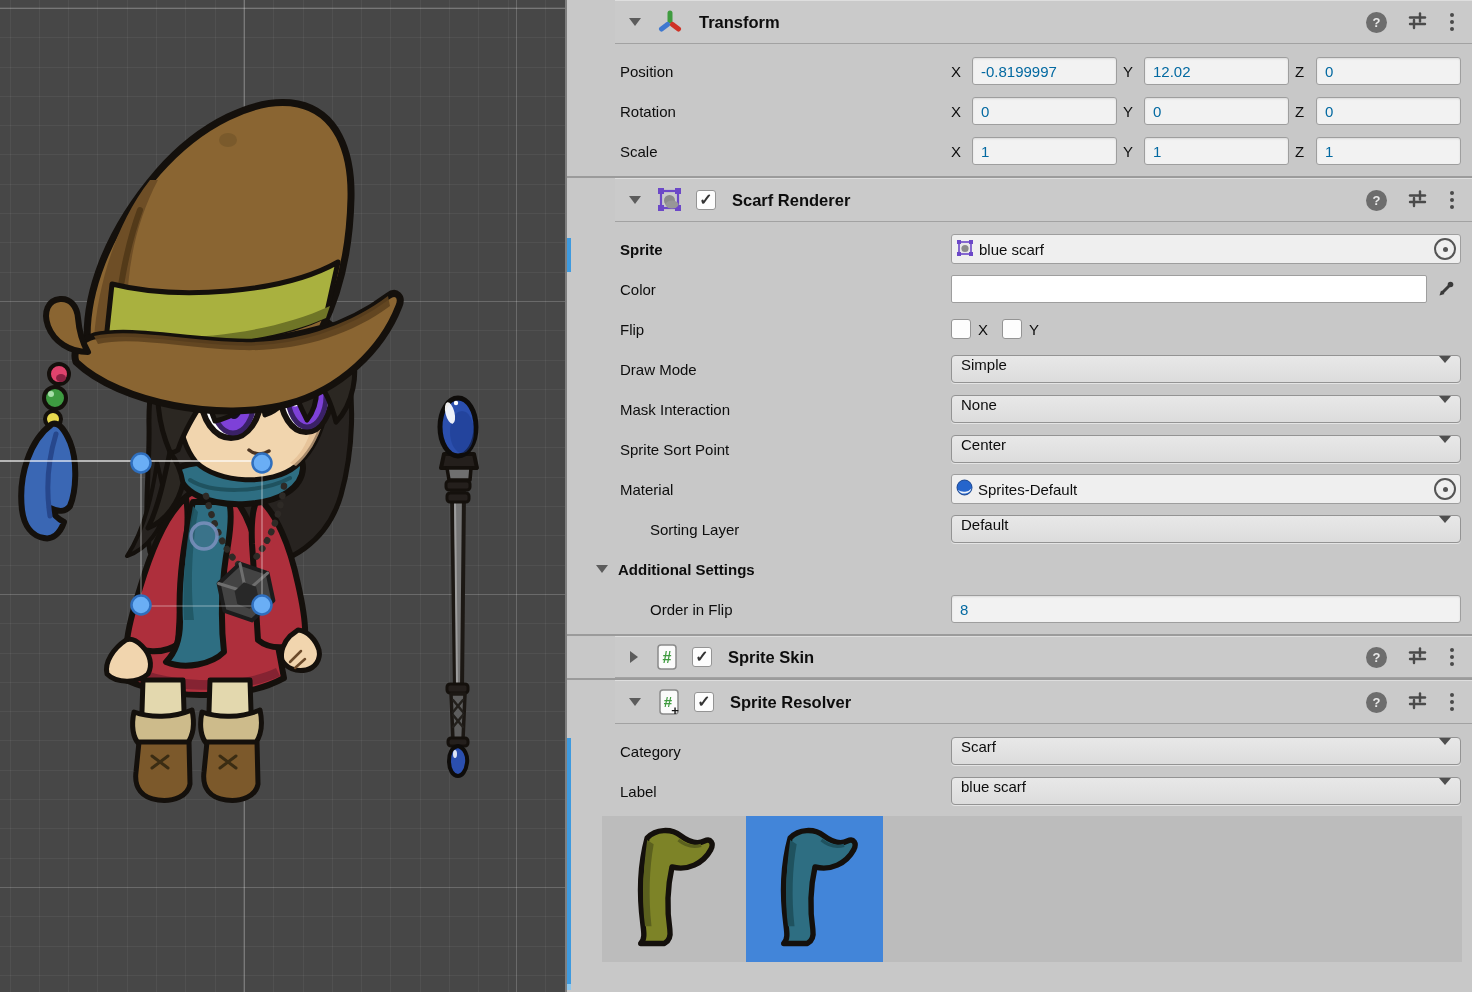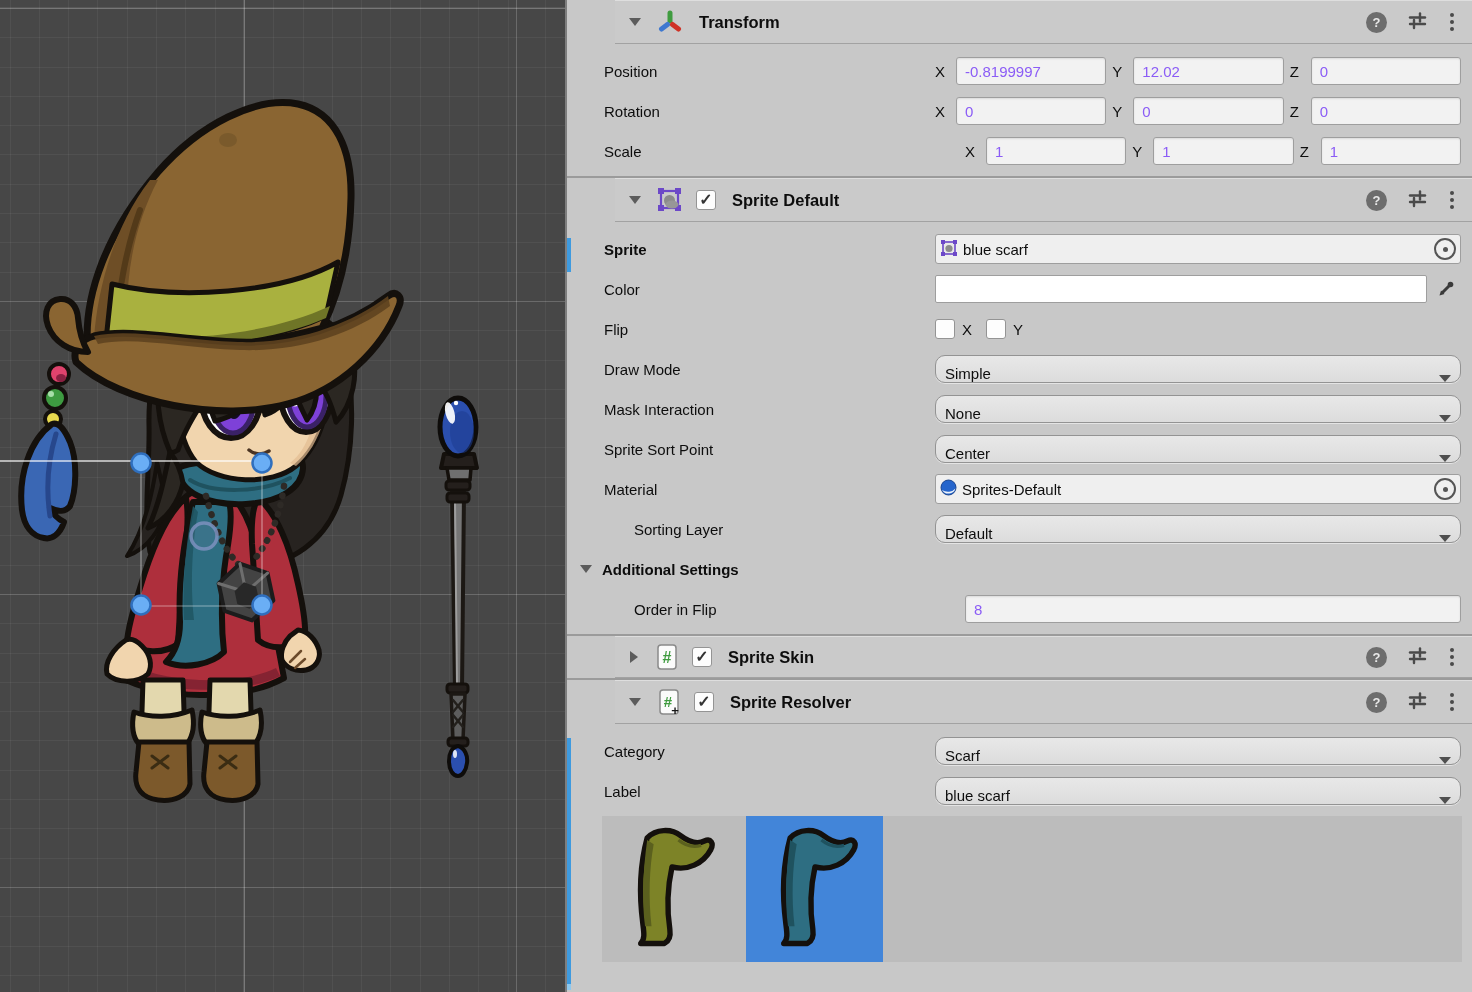--- a/index.html
+++ b/index.html
@@ -32,35 +32,35 @@
   .chead .cb{margin-left:13px;}
   .ctitle{font-weight:bold;font-size:16.5px;margin-left:16px;}
   .hicons{margin-left:auto;display:flex;align-items:center;gap:20px;margin-right:16px;}
   .helpq{width:21px;height:21px;border-radius:50%;background:#6d6d6d;color:#e9e9e9;
     font-weight:bold;font-size:13px;display:flex;align-items:center;justify-content:center;}
   .kebab{display:flex;flex-direction:column;gap:3px;padding:2px;}
   .kebab i{width:4px;height:4px;border-radius:50%;background:#4a4a4a;}
   .sep{height:2px;background:#9b9b9b;}
 
   .rows{padding-top:12px;padding-bottom:10px;}
-  .row{display:flex;align-items:center;height:30px;margin-bottom:10px;}
-  .row:last-child{margin-bottom:0;gap:30px;}
+  .row{display:flex;align-items:center;height:30px;margin-bottom:10px;padding-left:16px;}
+  .row:last-child{margin-bottom:0;}
   .lbl{box-sizing:border-box;width:368px;padding-left:37px;white-space:nowrap;}
   .lbl.indent{padding-left:67px;}
   .lbl.bold{font-weight:bold;}
   .ctl{flex:1;margin-right:11px;display:flex;align-items:center;min-width:0;}
 
   .tfield{box-sizing:border-box;height:28px;background:#f2f2f2;border:1px solid #9e9e9e;
-    border-radius:3px;padding:0 8px;font-size:15px;color:#8b5cf6;
+    border-radius:3px;padding:0 8px;font-size:15px;color:#0369a1;
     font-family:"Liberation Sans",sans-serif;box-shadow:inset 0 1px 2px rgba(0,0,0,.10);
     width:100%;min-width:0;outline:none;}
   .vec3{gap:6px;}
   .axis{width:15px;text-align:left;flex:none;}
   .dropdown{box-sizing:border-box;height:28px;flex:1;background:linear-gradient(#e8e8e8,#dcdcdc);
-    border:1px solid #939393;border-radius:10px;display:flex;align-items:flex-end;
+    border:1px solid #939393;border-radius:4px;display:flex;align-items:flex-start;
     padding:0 9px;box-shadow:0 1px 0 rgba(255,255,255,.5);}
   .dd-arrow{margin-left:auto;width:0;height:0;border-left:6px solid transparent;
     border-right:6px solid transparent;border-top:7px solid #4f4f4f;}
   .objfield{box-sizing:border-box;height:30px;flex:1;background:#efefef;border:1px solid #9e9e9e;
     border-radius:3px;display:flex;align-items:center;padding:0 4px 0 4px;}
   .obj-text{margin-left:5px;}
   .picker{margin-left:auto;width:18px;height:18px;border:2px solid #555;border-radius:50%;
     display:flex;align-items:center;justify-content:center;flex:none;}
   .picker i{width:5px;height:5px;background:#555;border-radius:50%;}
   .cb{width:20px;height:20px;background:#fdfdfd;border:1px solid #949494;border-radius:3px;
@@ -300,21 +300,21 @@
             <rect x="4" y="4" width="17" height="17" fill="none" stroke="#6c48c8" stroke-width="2.2"></rect>
             <rect x="1" y="1" width="6" height="6" fill="#6c48c8"></rect>
               <rect x="18" y="1" width="6" height="6" fill="#6c48c8"></rect>
             <rect x="1" y="18" width="6" height="6" fill="#6c48c8"></rect>
               <rect x="18" y="18" width="6" height="6" fill="#6c48c8"></rect>
             <circle cx="12.5" cy="13.5" r="5.5" fill="#8b8b8b"></circle>
             <ellipse cx="15" cy="17.5" rx="6.5" ry="4" fill="#979797"></ellipse>
           </svg>
         </span>
         <span class="cb checked"></span>
-        <span class="ctitle">Sprite Default</span>
+        <span class="ctitle">Scarf Renderer</span>
         <span class="hicons">
           <span class="helpq">?</span>
           <span>
             <svg width="21" height="21" viewBox="0 0 21 21" stroke="#4a4a4a" stroke-width="2.4" stroke-linecap="round">
               <line x1="3" y1="7.5" x2="18" y2="7.5"></line>
                 <line x1="13" y1="3.5" x2="13" y2="11.5"></line>
               <line x1="3" y1="14" x2="18" y2="14"></line>
                 <line x1="7" y1="10" x2="7" y2="18"></line>
             </svg>
           </span>

